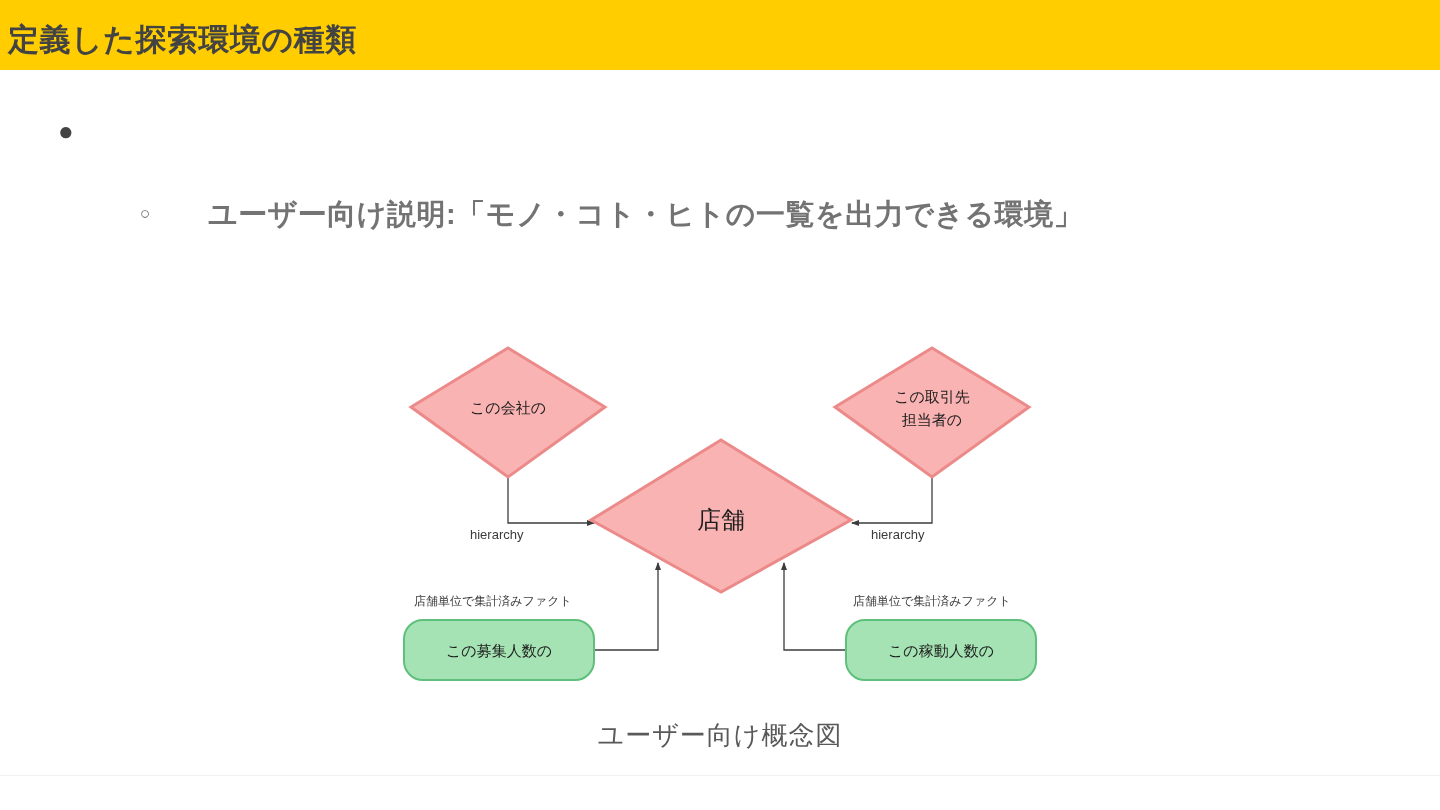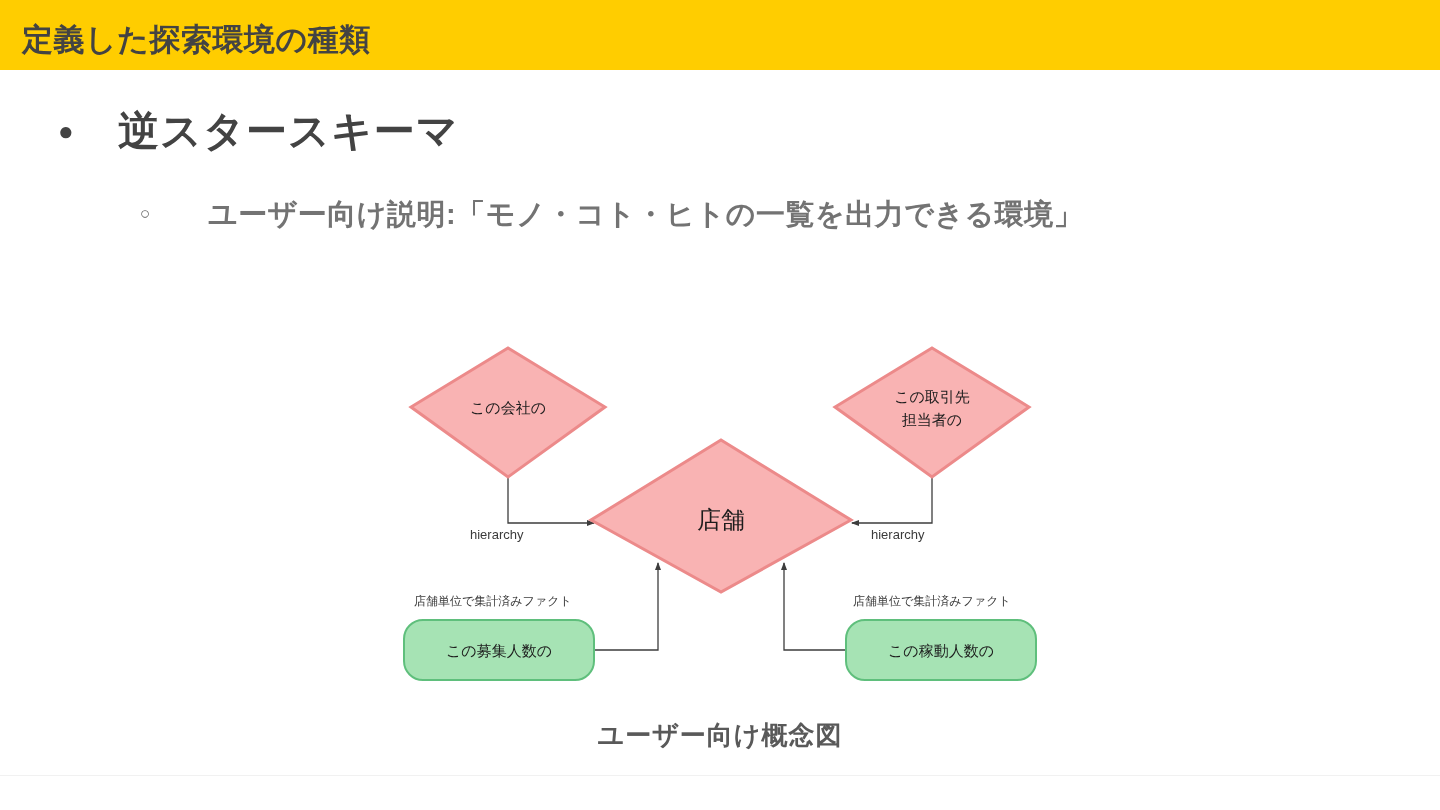--- a/index.html
+++ b/index.html
@@ -20,21 +20,21 @@
   .slide-header {
     position: absolute;
     left: 0;
     top: 0;
     width: 1440px;
     height: 70px;
     background: #FFCD00;
   }
   .slide-header-title {
     position: absolute;
-    left: 22px;
+    left: 8px;
     top: 19px;
     font-size: 31px;
     font-weight: bold;
     color: #434343;
     letter-spacing: 0.5px;
     white-space: nowrap;
   }
 
   
   .bullet-l1 {
@@ -109,21 +109,21 @@
     font-size: 12px;
   }
 
   .diagram-caption {
     position: absolute;
     left: 0;
     top: 718px;
     width: 1440px;
     text-align: center;
     font-size: 26px;
-    font-weight: bold;
+    font-weight: normal;
     color: #595959;
     letter-spacing: 1px;
   }
 
   .bottom-rule {
     position: absolute;
     left: 0;
     top: 775px;
     width: 1440px;
     height: 1px;
@@ -132,21 +132,20 @@
 </style>
 </head>
 <body>
 
 <div class="slide-header">
   <div class="slide-header-title">定義した探索環境の種類</div>
 </div>
 
 <div class="bullet-l1">
   <span class="marker">●</span>
-  <span class="text">逆スタースキーマ</span>
 </div>
 
 <div class="bullet-l2">
   <span class="marker">○</span>
   <span class="text">ユーザー向け説明:「モノ・コト・ヒトの一覧を出力できる環境」</span>
 </div>
 
 <div class="diagram">
   <svg width="1440" height="380" viewBox="0 0 1440 380">
     <defs>

